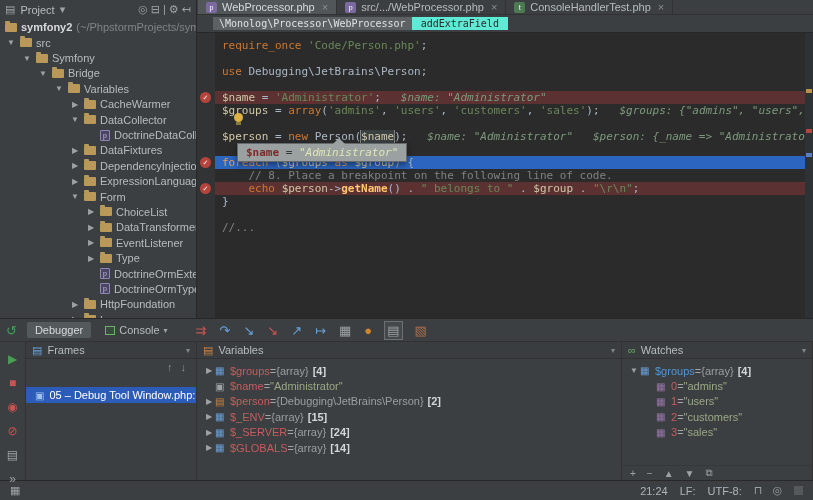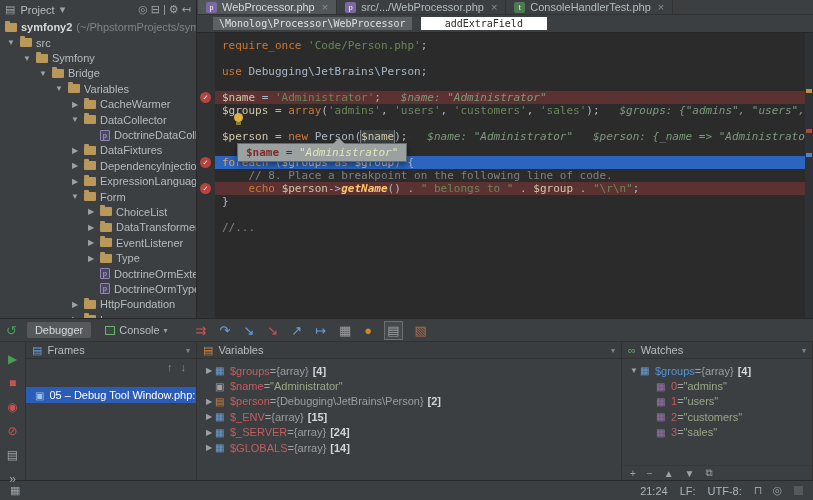--- a/index.html
+++ b/index.html
@@ -31,40 +31,40 @@
   .editor-area { flex:1; display:flex; flex-direction:column; background:#2b2b2b; min-width:0; }
   .tabs { height:15px; flex:none; background:#3c3f41; display:flex; align-items:stretch; border-bottom:1px solid #323232; padding-left:1px; }
   .tab { display:flex; align-items:center; gap:5px; padding:0 8px; color:#b7bcbe; border-right:1px solid #323232; cursor:default; }
   .tab.active { background:#515658; color:#d7dadc; }
   .tab-ico { width:11px; height:11px; border-radius:2px; font-size:7px; line-height:11px; text-align:center; color:#fff; }
   .tab-ico.php-file-icon { background:#7a6aa0; }
   .tab-ico.test-file-icon { background:#4d7a52; }
   .tab-close { color:#8a8f92; font-size:11px; margin-left:2px; }
 
   .breadcrumbs { height:18px; flex:none; background:#3c3f41; border-bottom:1px solid #282828;
-                 display:flex; align-items:center; gap:9px; padding-left:16px;
+                 display:flex; align-items:center; gap:0; padding-left:16px;
                  font-family:"DejaVu Sans Mono", monospace; font-size:10px; }
   .chip-class { background:#5d6163; color:#dfe2e4; padding:0 6px; line-height:13px; }
-  .chip-method { background:#ffffff; color:#2b2b2b; padding:0 24px; line-height:13px; }
+  .chip-method { background:#5eead4; color:#2b2b2b; padding:0 9px; line-height:13px; }
 
   .code { position:relative; flex:1; overflow:hidden; padding-top:6px;
           font-family:"DejaVu Sans Mono", monospace; font-size:11px; line-height:13px;
           background:linear-gradient(to right, #313335 0, #313335 18px, #2b2b2b 18px); }
   .code-line { display:flex; height:13px; }
   .gutter { width:18px; flex:none; position:relative; }
   .bp-ico { position:absolute; left:3px; top:1px; width:11px; height:11px; border-radius:50%;
             background:#b5443c; color:#fff; font-size:8px; line-height:11px; text-align:center; }
   .line-body { flex:1; padding-left:7px; white-space:pre; overflow:hidden; color:#a9b7c6; }
   .hl-bp   > .line-body { background:#5c3131; }
   .hl-exec > .line-body { background:#2b65c0; }
   .c-kw { color:#cc7832; } .hl-exec .c-kw { color:#e8a24c; }
   .c-str { color:#6a8759; }
   .c-com { color:#808080; }
   .c-var { color:#d0c8a8; }
-  .c-fn { color:#ffc66d; font-weight:bold;font-style:italic; }
+  .c-fn { color:#ffc66d; font-weight:bold; }
   .c-pl { color:#a9b7c6; }
   .c-hint { color:#7c9a7c; font-style:italic; }
   .c-vartok { color:#d0c8a8; box-shadow:0 0 0 1px #7e8486; background:#3a3f42; }
 
   .dbg-tooltip { position:absolute; left:40px; top:110px; z-index:6; background:#9ba1a1; border:1px solid #646a6c;
                  padding:2px 8px; font-family:"DejaVu Sans Mono", monospace; font-size:11px;
                  box-shadow:0 3px 6px rgba(0,0,0,.45); white-space:nowrap; }
   .dbg-tooltip::before { content:""; position:absolute; top:-6px; left:95px;
                  border-left:6px solid transparent; border-right:6px solid transparent; border-bottom:6px solid #9ba1a1; }
   .tt-name { color:#7c2a2a; font-weight:bold; }

